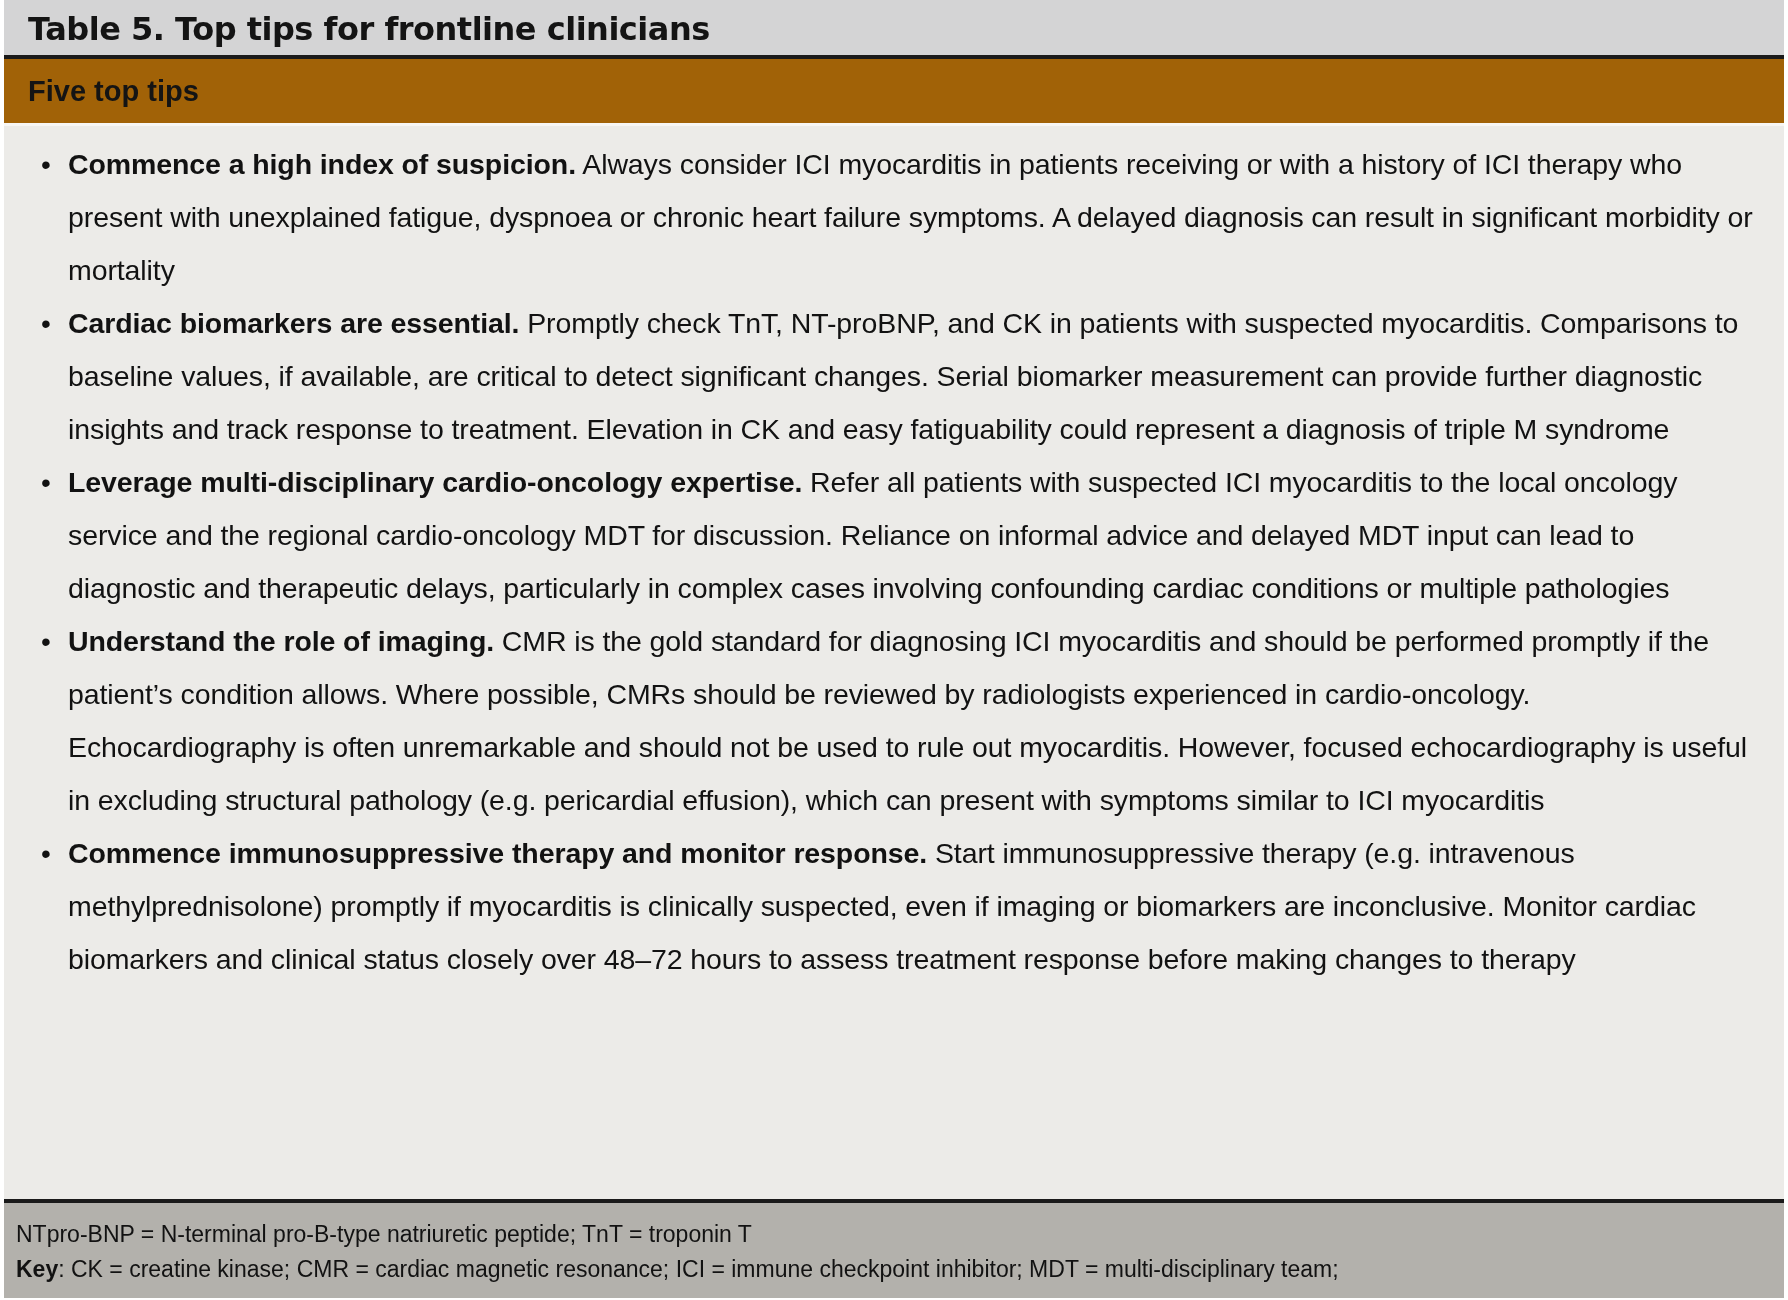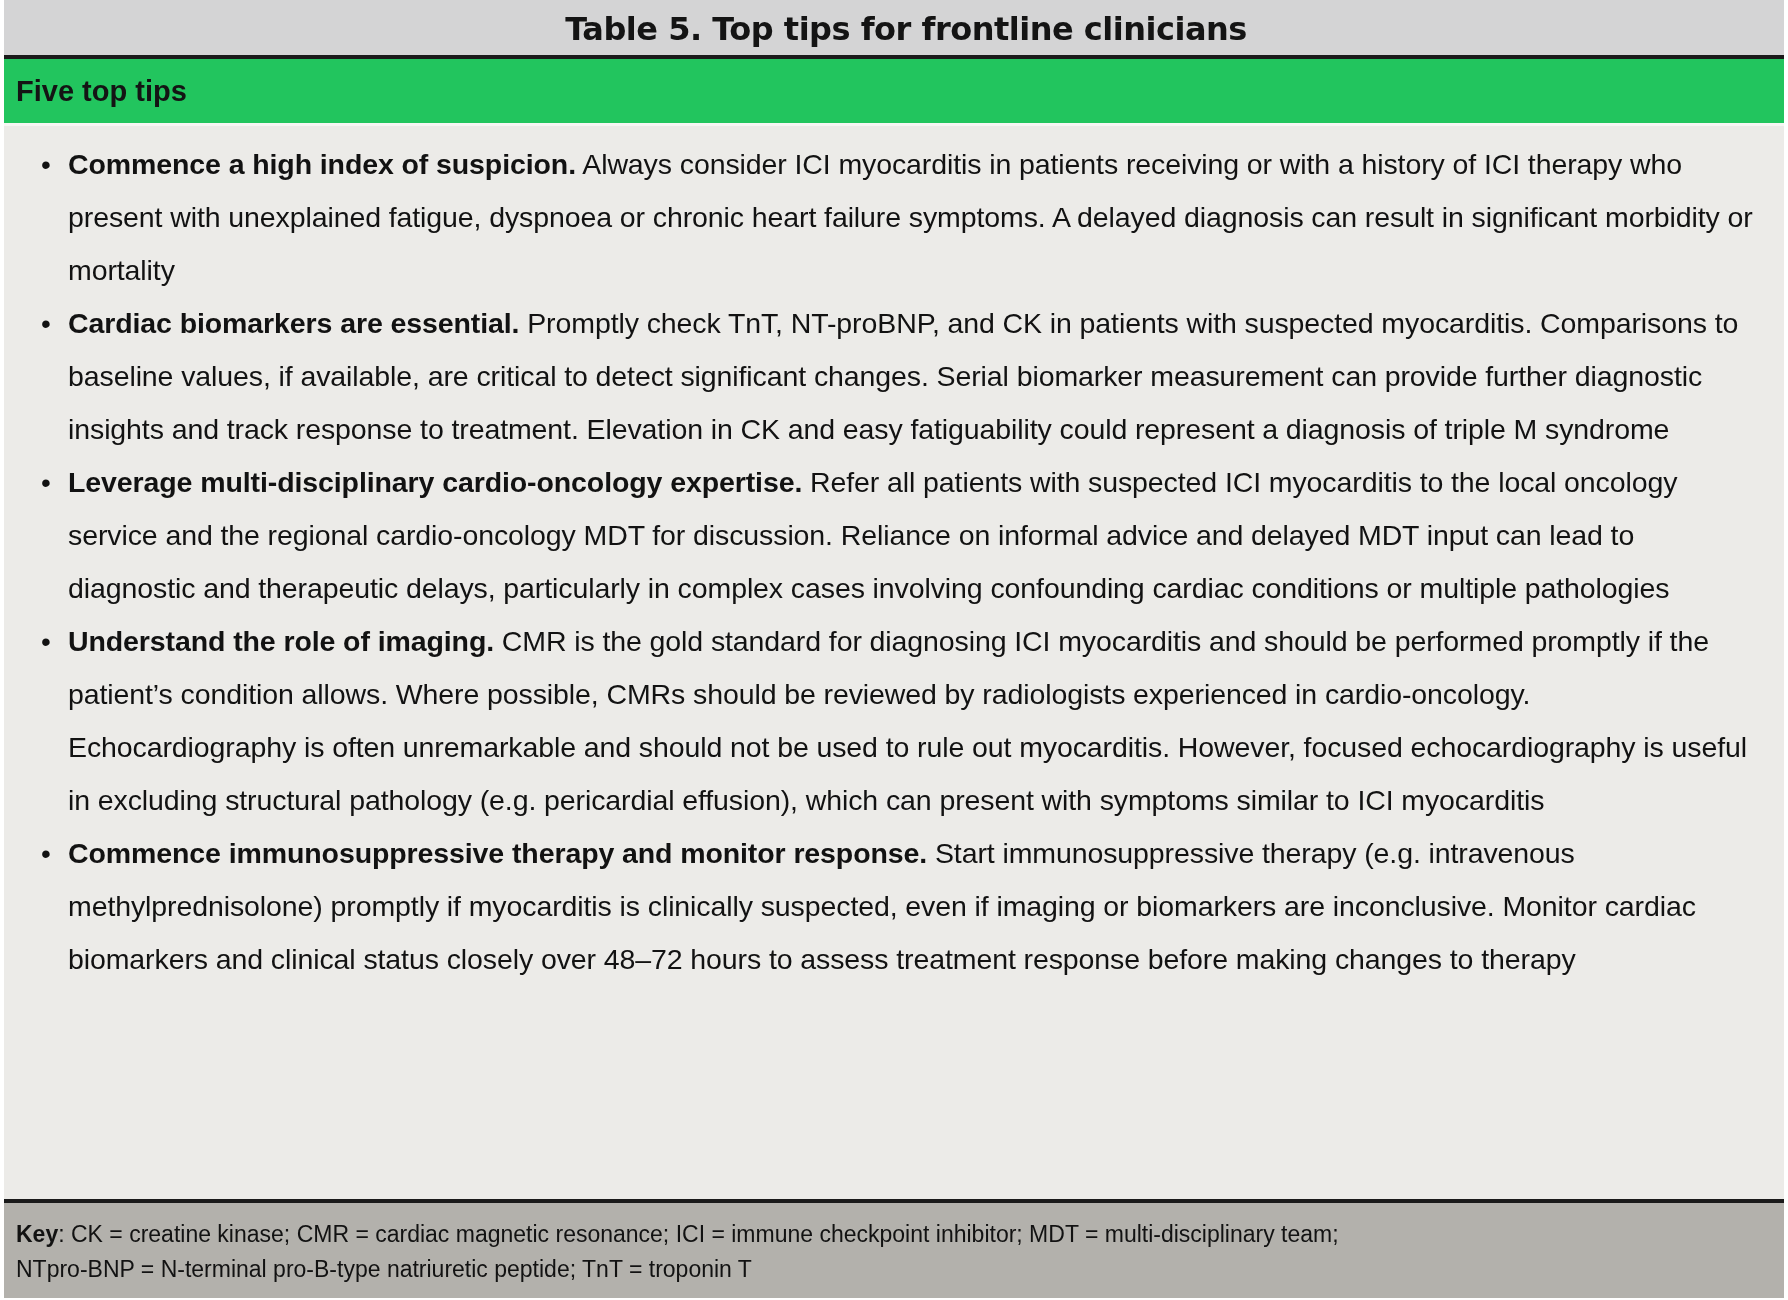--- a/index.html
+++ b/index.html
@@ -24,40 +24,39 @@
     display: flex;
     flex-direction: column;
   }
   .title-band {
     height: 55px;
     background: #d4d4d5;
     display: flex;
     align-items: center;
     padding-left: 24px;
     box-sizing: border-box;
-    justify-content: center;
   }
   .title {
     font-family: "DejaVu Sans", sans-serif;
     font-weight: bold;
     font-size: 32px;
     letter-spacing: -0.5px;
     color: #141414;
     margin-top: 2px;
   }
   .rule {
     height: 4px;
     background: #1a1a1a;
   }
   .sub-band {
     height: 67px;
-    background: #22c55e;
+    background: #a16207;
     display: flex;
     align-items: center;
-    padding-left: 12px;
+    padding-left: 24px;
     box-sizing: border-box;
     border-bottom: 3px solid #f7f6f4;
   }
   .sub-title {
     font-weight: bold;
     font-size: 29px;
     color: #141414;
   }
   .body-band {
     flex: 1;
@@ -129,16 +128,16 @@
       <li class="tip">
         <span class="bullet">•</span><span class="lead">Understand the role of imaging.</span><span> CMR is the gold standard for diagnosing ICI myocarditis and should be performed promptly if the patient’s condition allows. Where possible, CMRs should be reviewed by radiologists experienced in cardio-oncology. Echocardiography is often unremarkable and should not be used to rule out myocarditis. However, focused echocardiography is useful in excluding structural pathology (e.g. pericardial effusion), which can present with symptoms similar to ICI myocarditis</span>
       </li>
       <li class="tip">
         <span class="bullet">•</span><span class="lead">Commence immunosuppressive therapy and monitor response.</span><span> Start immunosuppressive therapy (e.g. intravenous methylprednisolone) promptly if myocarditis is clinically suspected, even if imaging or biomarkers are inconclusive. Monitor cardiac biomarkers and clinical status closely over 48–72 hours to assess treatment response before making changes to therapy</span>
       </li>
     </ul>
   </div>
   <div class="key-rule"></div>
   <div class="key-band">
+    <div>NTpro-BNP = N-terminal pro-B-type natriuretic peptide; TnT = troponin T</div>
     <div><span class="key-label">Key</span><span>: CK = creatine kinase; CMR = cardiac magnetic resonance; ICI = immune checkpoint inhibitor; MDT = multi-disciplinary team;</span></div>
-    <div>NTpro-BNP = N-terminal pro-B-type natriuretic peptide; TnT = troponin T</div>
   </div>
 </div>
 
 </body></html>

